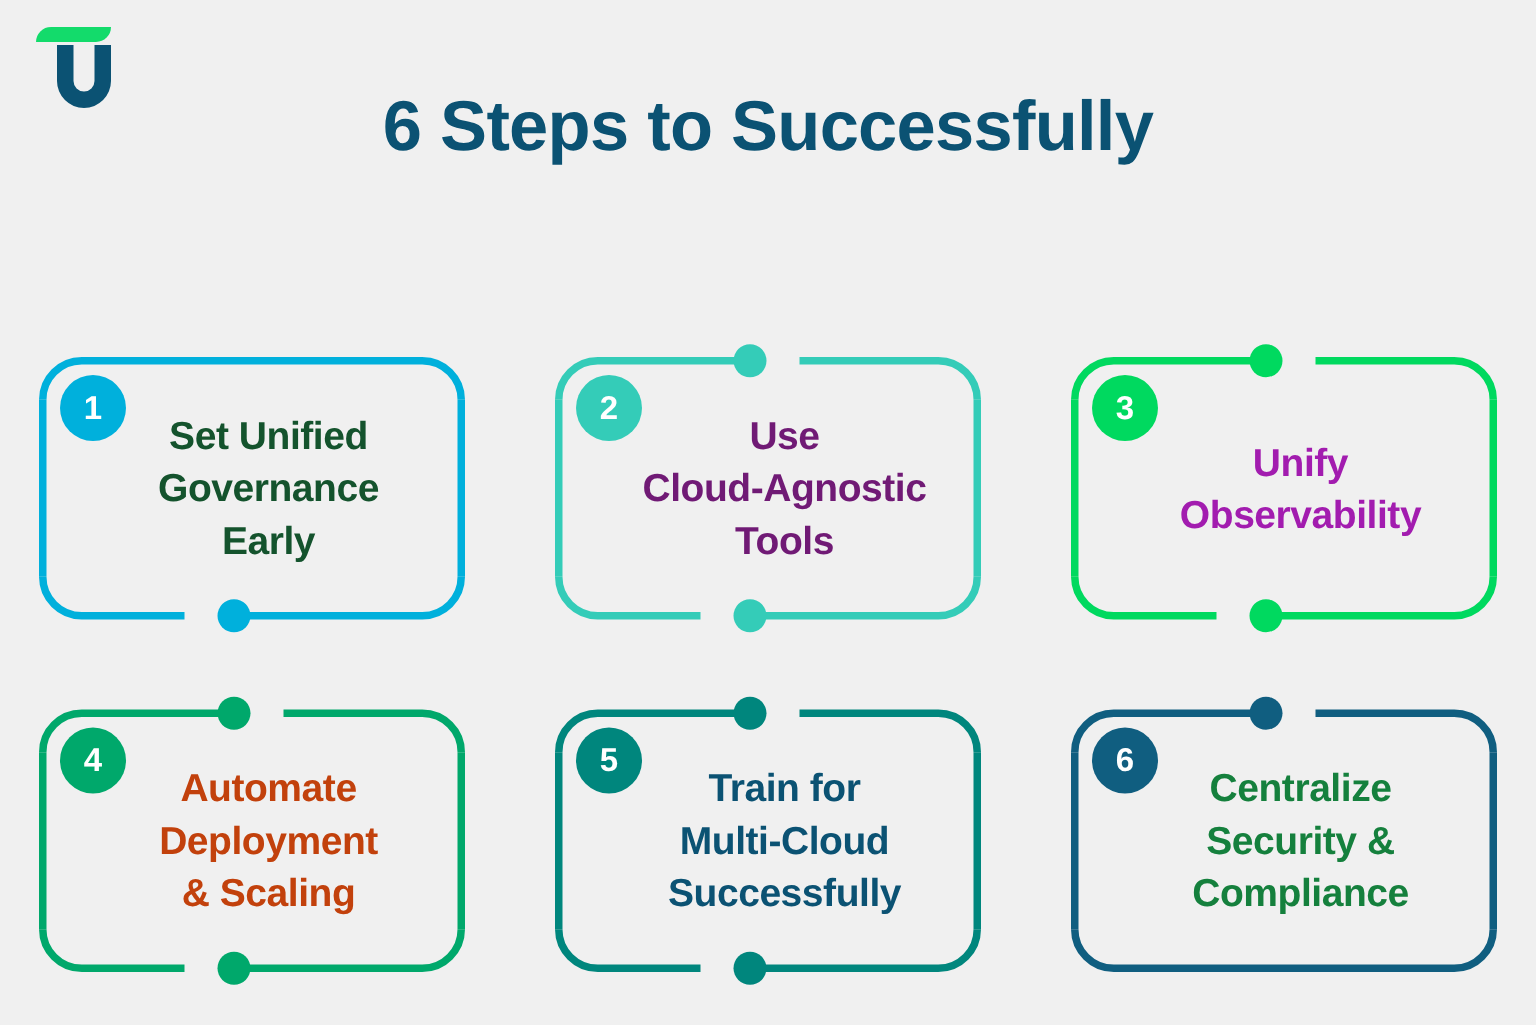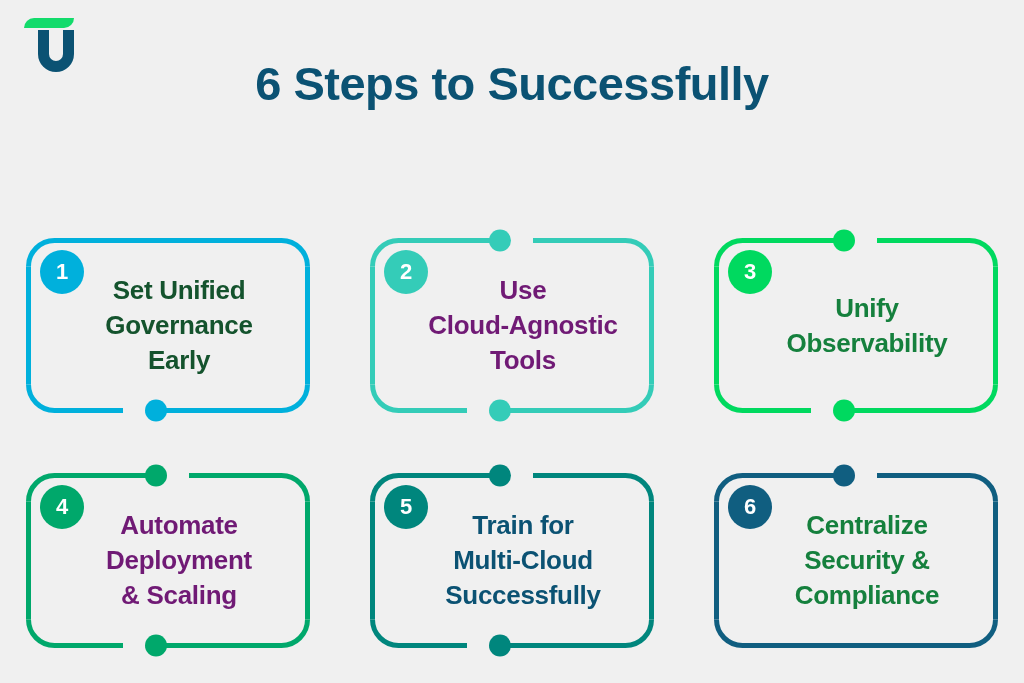--- a/index.html
+++ b/index.html
@@ -131,39 +131,39 @@
           <path d="M 2.5 28.5 L 2.5 146.5" fill="none" stroke="#00d95f" stroke-width="5" stroke-linecap="butt"></path>
           <path d="M 281.5 28.5 L 281.5 146.5" fill="none" stroke="#00d95f" stroke-width="5" stroke-linecap="butt"></path>
           <path d="M 2.5 146.5 A 26 26 0 0 0 28.5 172.5 L 97 172.5" fill="none" stroke="#00d95f" stroke-width="5" stroke-linecap="butt"></path>
           <path d="M 139 172.5 L 255.5 172.5 A 26 26 0 0 0 281.5 146.5" fill="none" stroke="#00d95f" stroke-width="5" stroke-linecap="butt"></path>
           <circle cx="130" cy="2.5" r="11" fill="#00d95f"></circle>
           <circle cx="130" cy="172.5" r="11" fill="#00d95f"></circle>
         </svg>
       <div class="badge" style="background: rgb(0, 217, 95);">
           <span>3</span>
         </div>
-      <div class="card-text shift" style="color: #15803d;">Unify
+      <div class="card-text shift" style="color: #a21caf;">Unify
 Observability</div>
     </div>
 
     <div class="card c1 r2">
       <svg class="frame" viewBox="0 0 284 175">
           <path d="M 2.5 28.5 A 26 26 0 0 1 28.5 2.5 L 121 2.5" fill="none" stroke="#00a86b" stroke-width="5" stroke-linecap="butt"></path>
           <path d="M 163 2.5 L 255.5 2.5 A 26 26 0 0 1 281.5 28.5" fill="none" stroke="#00a86b" stroke-width="5" stroke-linecap="butt"></path>
           <path d="M 2.5 28.5 L 2.5 146.5" fill="none" stroke="#00a86b" stroke-width="5" stroke-linecap="butt"></path>
           <path d="M 281.5 28.5 L 281.5 146.5" fill="none" stroke="#00a86b" stroke-width="5" stroke-linecap="butt"></path>
           <path d="M 2.5 146.5 A 26 26 0 0 0 28.5 172.5 L 97 172.5" fill="none" stroke="#00a86b" stroke-width="5" stroke-linecap="butt"></path>
           <path d="M 139 172.5 L 255.5 172.5 A 26 26 0 0 0 281.5 146.5" fill="none" stroke="#00a86b" stroke-width="5" stroke-linecap="butt"></path>
           <circle cx="130" cy="2.5" r="11" fill="#00a86b"></circle>
           <circle cx="130" cy="172.5" r="11" fill="#00a86b"></circle>
         </svg>
       <div class="badge" style="background: rgb(0, 168, 107);">
           <span>4</span>
         </div>
-      <div class="card-text shift" style="color: #701a75;">Automate
+      <div class="card-text shift" style="color: #c2410c;">Automate
 Deployment
 &amp; Scaling</div>
     </div>
 
     <div class="card c2 r2">
       <svg class="frame" viewBox="0 0 284 175">
           <path d="M 2.5 28.5 A 26 26 0 0 1 28.5 2.5 L 121 2.5" fill="none" stroke="#00867d" stroke-width="5" stroke-linecap="butt"></path>
           <path d="M 163 2.5 L 255.5 2.5 A 26 26 0 0 1 281.5 28.5" fill="none" stroke="#00867d" stroke-width="5" stroke-linecap="butt"></path>
           <path d="M 2.5 28.5 L 2.5 146.5" fill="none" stroke="#00867d" stroke-width="5" stroke-linecap="butt"></path>
           <path d="M 281.5 28.5 L 281.5 146.5" fill="none" stroke="#00867d" stroke-width="5" stroke-linecap="butt"></path>

